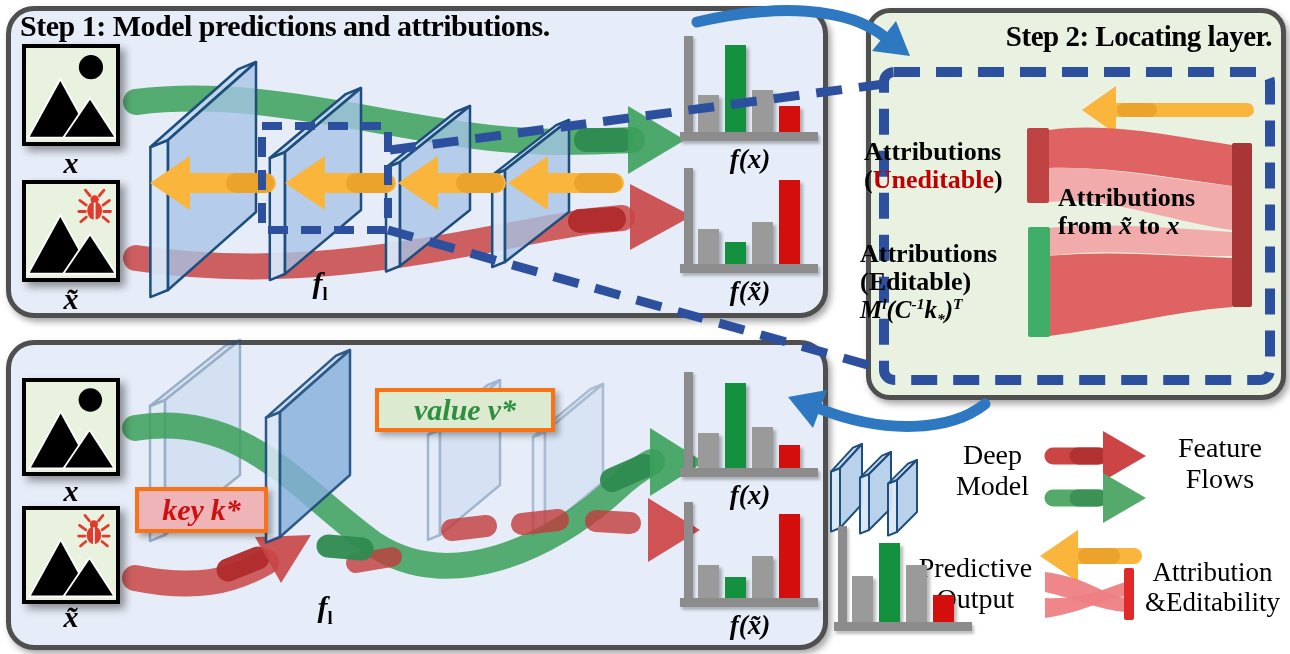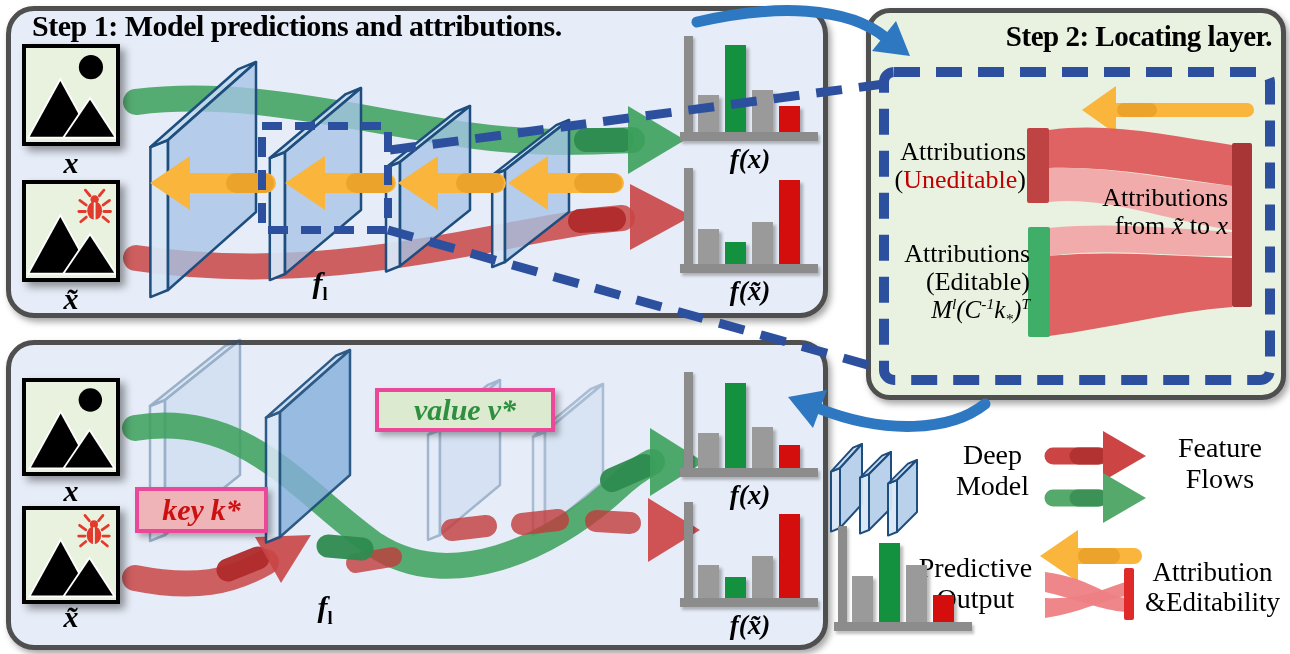--- a/index.html
+++ b/index.html
@@ -23,26 +23,26 @@
   .chart{position:absolute;width:136px;height:105px;}
   .axis-v{position:absolute;left:2px;top:0;width:9px;height:96px;background:#8c8c8c;
           box-shadow:2px 2px 3px rgba(0,0,0,.25);}
   .axis-h{position:absolute;left:-2px;top:96px;width:138px;height:9px;background:#8c8c8c;
           box-shadow:2px 3px 3px rgba(0,0,0,.25);}
   .bars{position:absolute;left:16px;bottom:9px;width:118px;height:92px;display:flex;
         align-items:flex-end;gap:6px;}
   .bar{width:21px;box-shadow:3px 3px 3px rgba(0,0,0,.28);}
   .chart-label{position:absolute;top:108px;width:136px;text-align:center;font-weight:700;
                font-style:italic;font-size:27px;color:#000;}
-  .tagbox{position:absolute;border:4px solid #ec4899;font-weight:700;font-style:italic;font-size:30px;
+  .tagbox{position:absolute;border:4px solid #f97316;font-weight:700;font-style:italic;font-size:30px;
           display:flex;align-items:center;justify-content:center;box-shadow:4px 4px 6px rgba(0,0,0,.3);}
   #key-box{left:135px;top:487px;width:125px;height:38px;background:#efb4b8;color:#cc1111;}
   #value-box{left:375px;top:388px;width:172px;height:36px;background:#dcead0;color:#2e8f3f;}
   .tagbox i{margin-left:7px;}
-  .s2block{position:absolute;text-align:right;font-weight:400;font-size:26px;line-height:1.08;color:#000;}
+  .s2block{position:absolute;text-align:left;font-weight:700;font-size:26px;line-height:1.08;color:#000;}
   .word-uneditable{color:#c00000;}
   .word-editable{color:#000000;}
   .formula{font-style:italic;font-size:25px;}
   .formula sup{font-size:0.62em;}
   .formula sub{font-size:0.62em;}
   .legend-text{position:absolute;text-align:center;font-weight:400;font-size:28px;line-height:1.1;color:#000;}
   .legend-text span{display:block;}
 </style>
 </head>
 <body>
@@ -195,21 +195,21 @@
         <polygon points="1040,556 1078,530 1078,582" fill="#f9b53c"></polygon>
         <path d="M 1086 556 L 1112 556" stroke="#eca32b" stroke-width="16" stroke-linecap="round" fill="none"></path>
       </g>
     <g>
       <path d="M 1045 572 C 1090 578, 1105 596, 1126 598 L 1126 612 C 1100 610, 1080 600, 1045 592 Z" fill="#ed8084" opacity="0.95"></path>
       <path d="M 1045 598 C 1085 600, 1105 588, 1126 582 L 1126 596 C 1100 600, 1085 612, 1045 618 Z" fill="#ed8084" opacity="0.95"></path>
       <rect x="1124" y="568" width="10" height="52" rx="2" fill="#e02a2a"></rect>
     </g>
   </svg>
 
-  <div class="abs title" style="left:20px;top:9px;margin-left:12px;">Step 1: Model predictions and attributions.</div>
+  <div class="abs title" style="left:20px;top:9px;">Step 1: Model predictions and attributions.</div>
 
   <div class="thumb" style="left:22px;top:44px;">
     <svg viewBox="0 0 97 100">
       <circle cx="70" cy="20" r="13" fill="#000"></circle>
       <path d="M4 95 L37 35 L70 95 Z" fill="#000" stroke="#fff" stroke-width="4" paint-order="stroke"></path>
       <path d="M42 95 L69 55 L95 95 Z" fill="#000" stroke="#fff" stroke-width="4" paint-order="stroke"></path>
     </svg>
   </div>
   <div class="in-label" style="left:22px;top:146px;">x</div>
 

